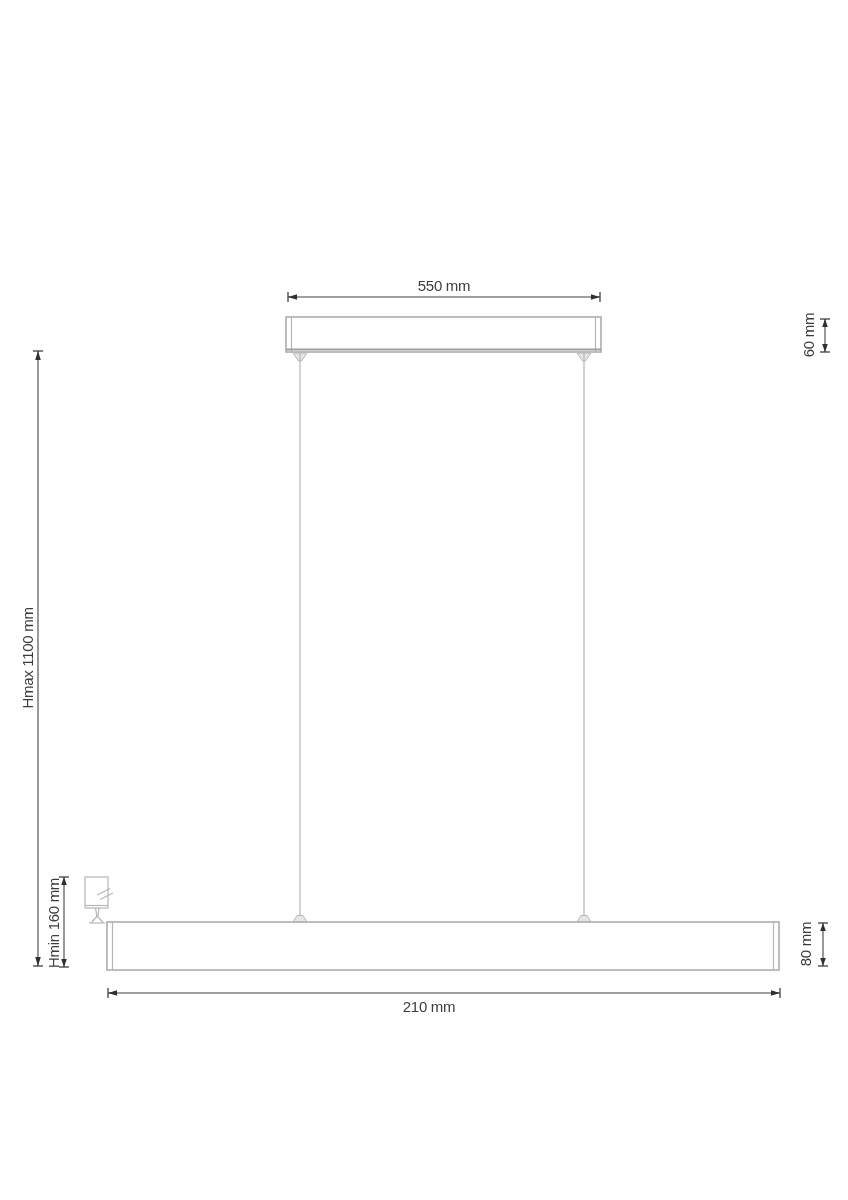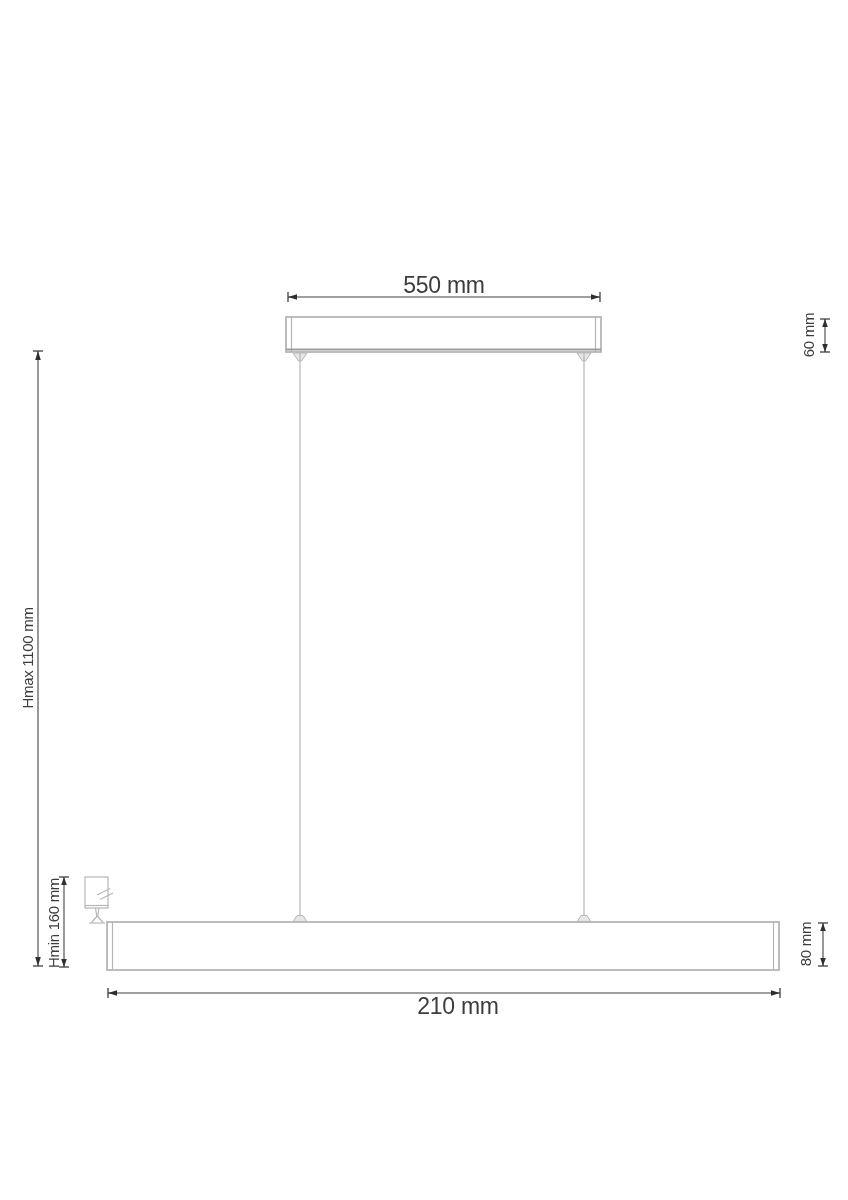--- a/index.html
+++ b/index.html
@@ -15,21 +15,21 @@
     position:relative;
     width:848px;height:1200px;
     background:var(--color-background);
     font-family:"Liberation Sans","DejaVu Sans",sans-serif;
     overflow:hidden;
   }
   .canvas svg{position:absolute;left:0;top:0;}
   .dim-label{
     position:absolute;
     color:var(--color-text);
-    font-size:23px;
+    font-size:15px;
     letter-spacing:-0.3px;
     white-space:nowrap;
     transform:translate(-50%,-50%);
   }
   .dim-label.vertical{
     font-size:15px;
     transform:translate(-50%,-50%) rotate(-90deg);
   }
   
   .fx{stroke:var(--color-fixture_line);stroke-width:1.8;fill:none;}
@@ -132,15 +132,15 @@
   <div class="dim-label" style="left:444px;top:285px;">550 mm</div>
 
   <div class="dim-label vertical" style="left:808px;top:335px;">60 mm</div>
 
   <div class="dim-label vertical" style="left:27px;top:658px;">Hmax 1100 mm</div>
 
   <div class="dim-label vertical" style="left:53px;top:923px;">Hmin 160 mm</div>
 
   <div class="dim-label vertical" style="left:805px;top:944px;">80 mm</div>
 
-  <div class="dim-label" style="left:458px;top:1006px;">210 mm</div>
+  <div class="dim-label" style="left:429px;top:1006px;">210 mm</div>
 
 </div>
 
 </body></html>

